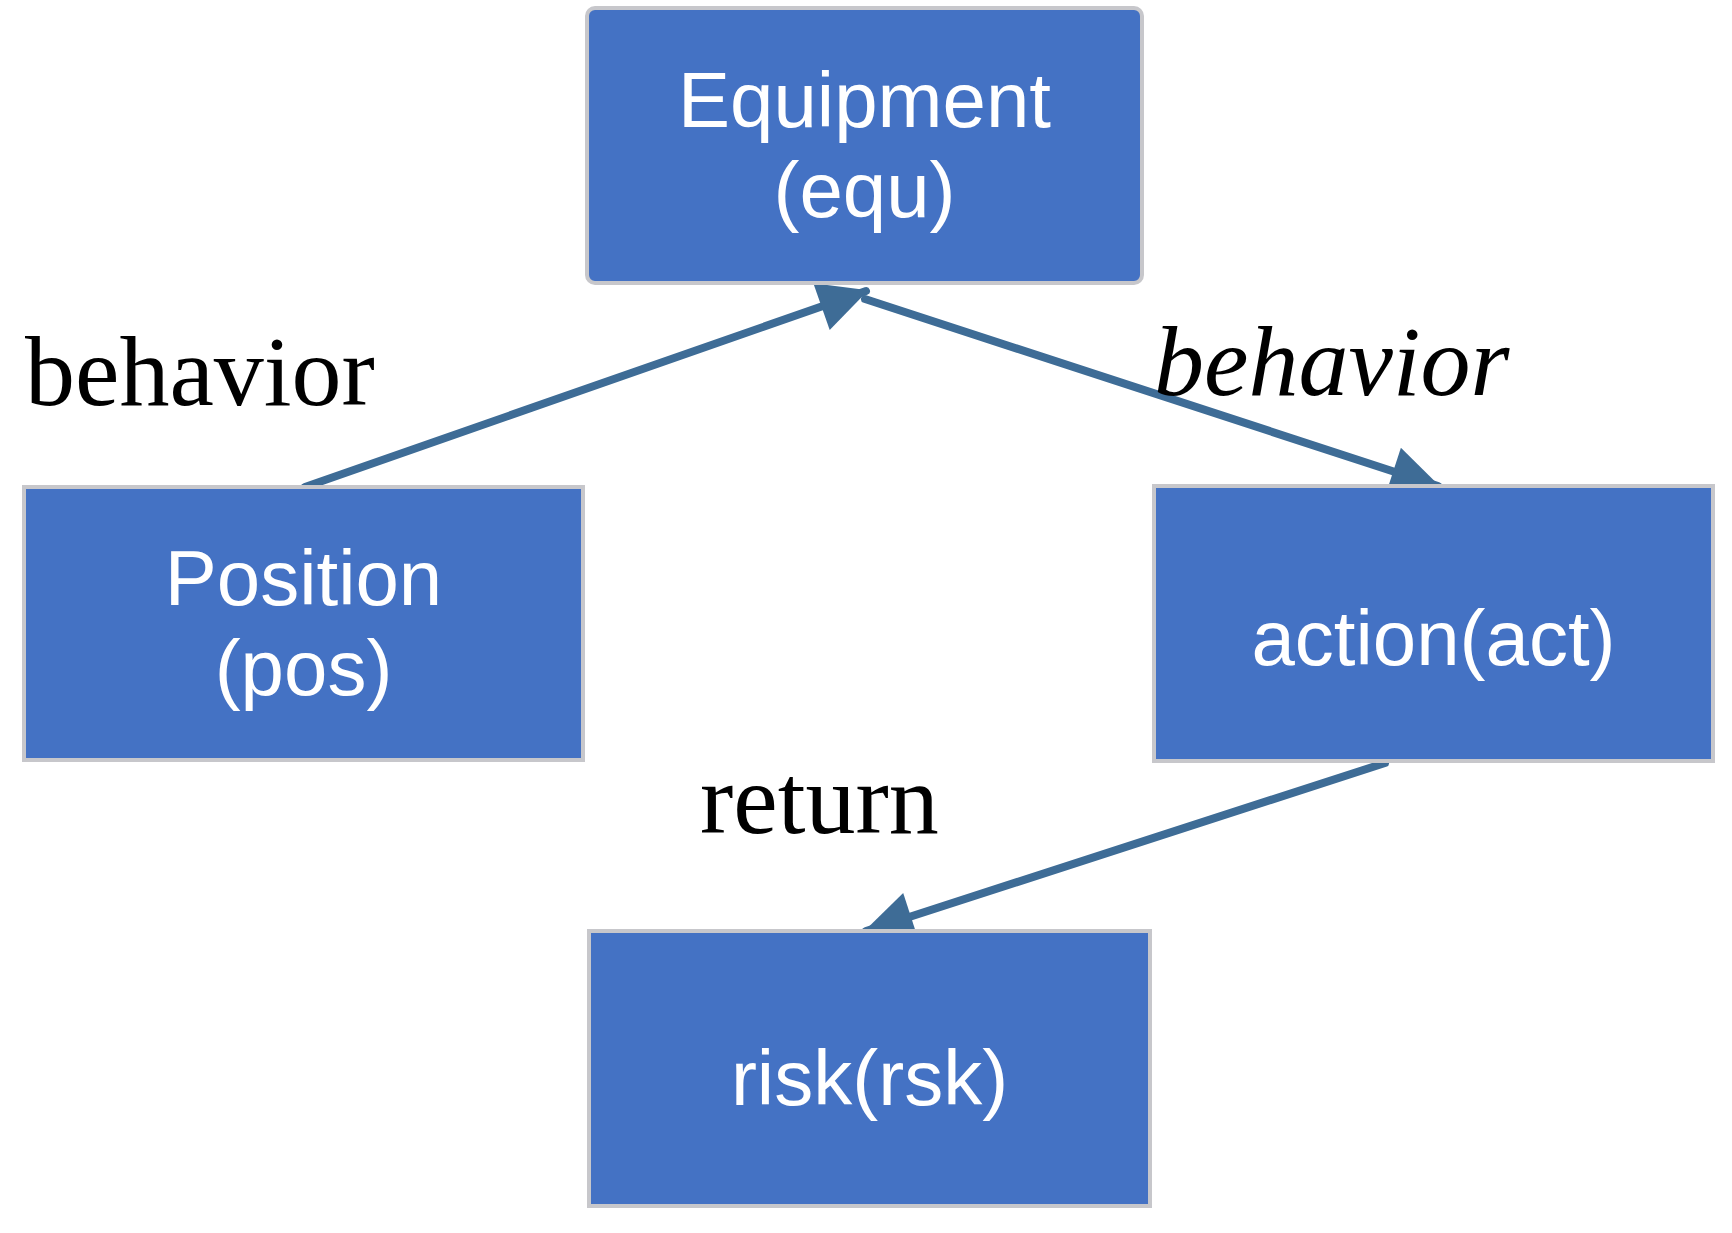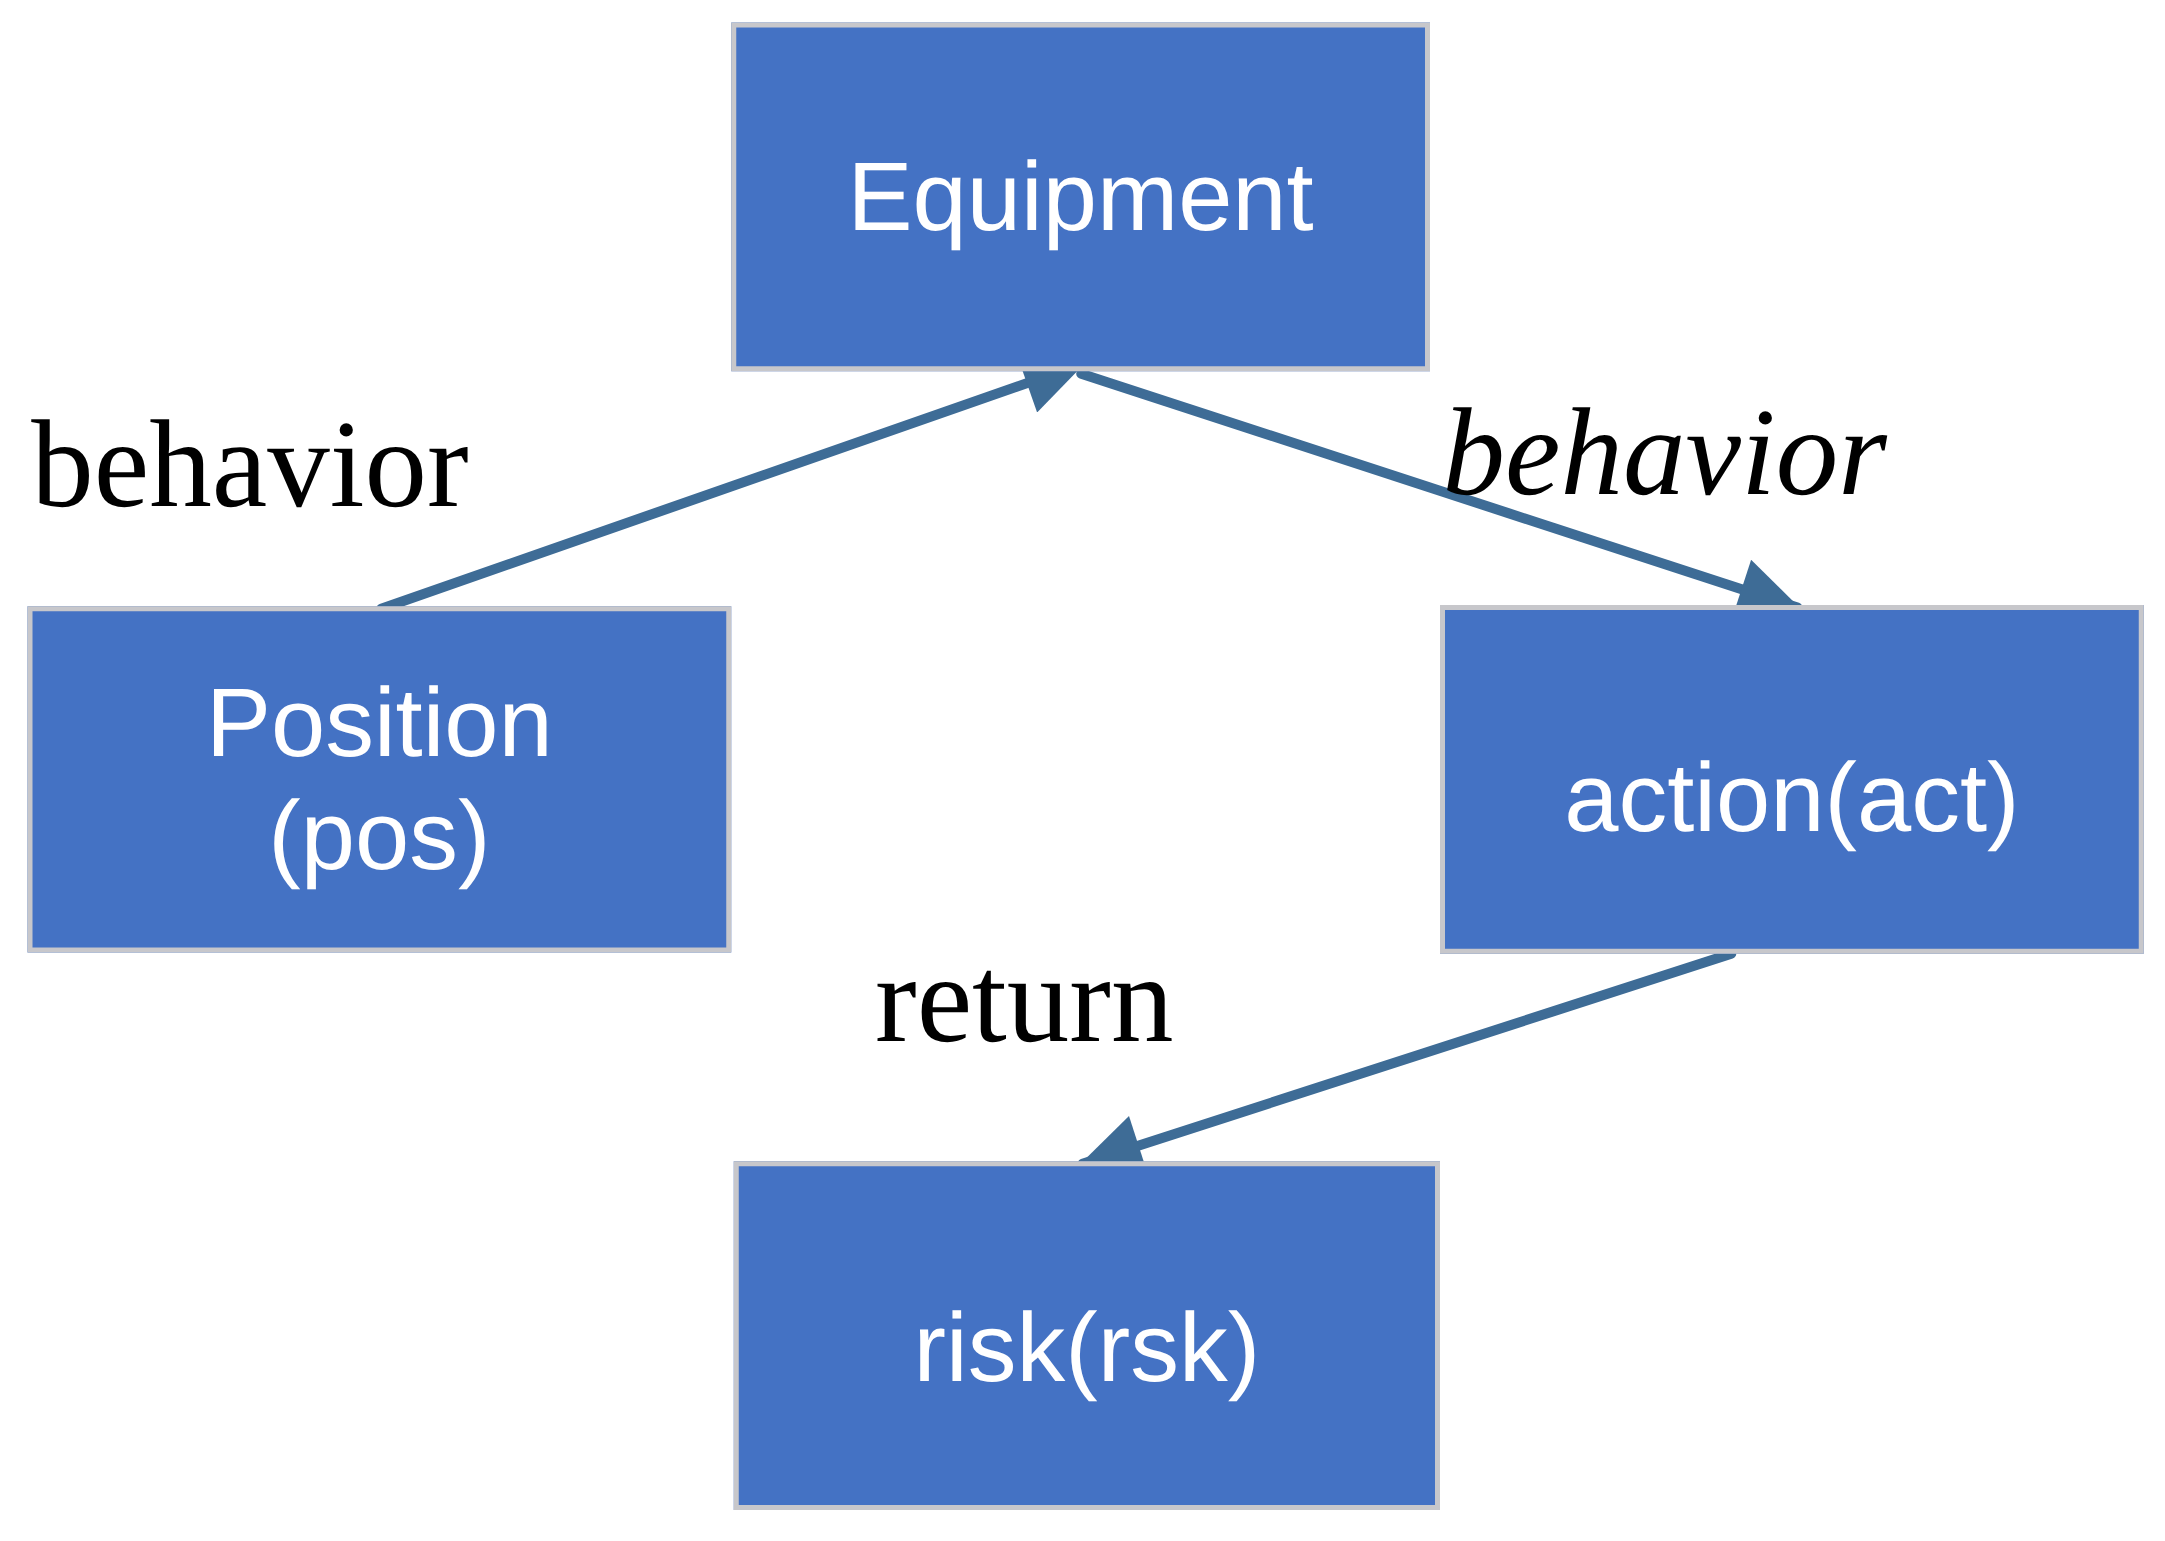--- a/index.html
+++ b/index.html
@@ -23,21 +23,21 @@
     flex-direction: column;
     align-items: center;
     justify-content: center;
     color: #ffffff;
     font-family: "Liberation Sans", sans-serif;
     font-size: 78px;
     line-height: 1.15;
     text-align: center;
     white-space: nowrap;
   }
-  #node-equipment { left: 585px; top: 18px;  width: 559px; height: 279px; }
+  #node-equipment { left: 585px; top: 6px;  width: 559px; height: 279px; border-radius: 10px; }
   #node-position  { left: 22px;  top: 485px; width: 563px; height: 277px; }
   #node-action    { left: 1152px;top: 484px; width: 563px; height: 279px; padding-top: 30px; }
   #node-risk      { left: 587px; top: 929px; width: 565px; height: 279px; padding-top: 20px; }
 
   .edge-label {
     position: absolute;
     font-family: "Liberation Serif", serif;
     font-size: 100px;
     color: #000000;
     line-height: 1;
@@ -72,20 +72,21 @@
         <path d="M 0 0 L 10 5 L 0 10 z" fill="#3E6C96"></path>
       </marker>
     </defs>
     <line x1="305" y1="487" x2="866" y2="291" marker-end="url(#arrowhead)"></line>
     <line x1="865" y1="299" x2="1438" y2="486" marker-end="url(#arrowhead)"></line>
     <line x1="1385" y1="763" x2="866" y2="931" marker-end="url(#arrowhead)"></line>
   </svg>
 
   <div class="node" id="node-equipment">
     <span>Equipment</span>
+    <span>(equ)</span>
   </div>
 
   <div class="node" id="node-action">
     <span>action(act)</span>
   </div>
 
   <div class="node" id="node-position">
     <span>Position</span>
     <span>(pos)</span>
   </div>

